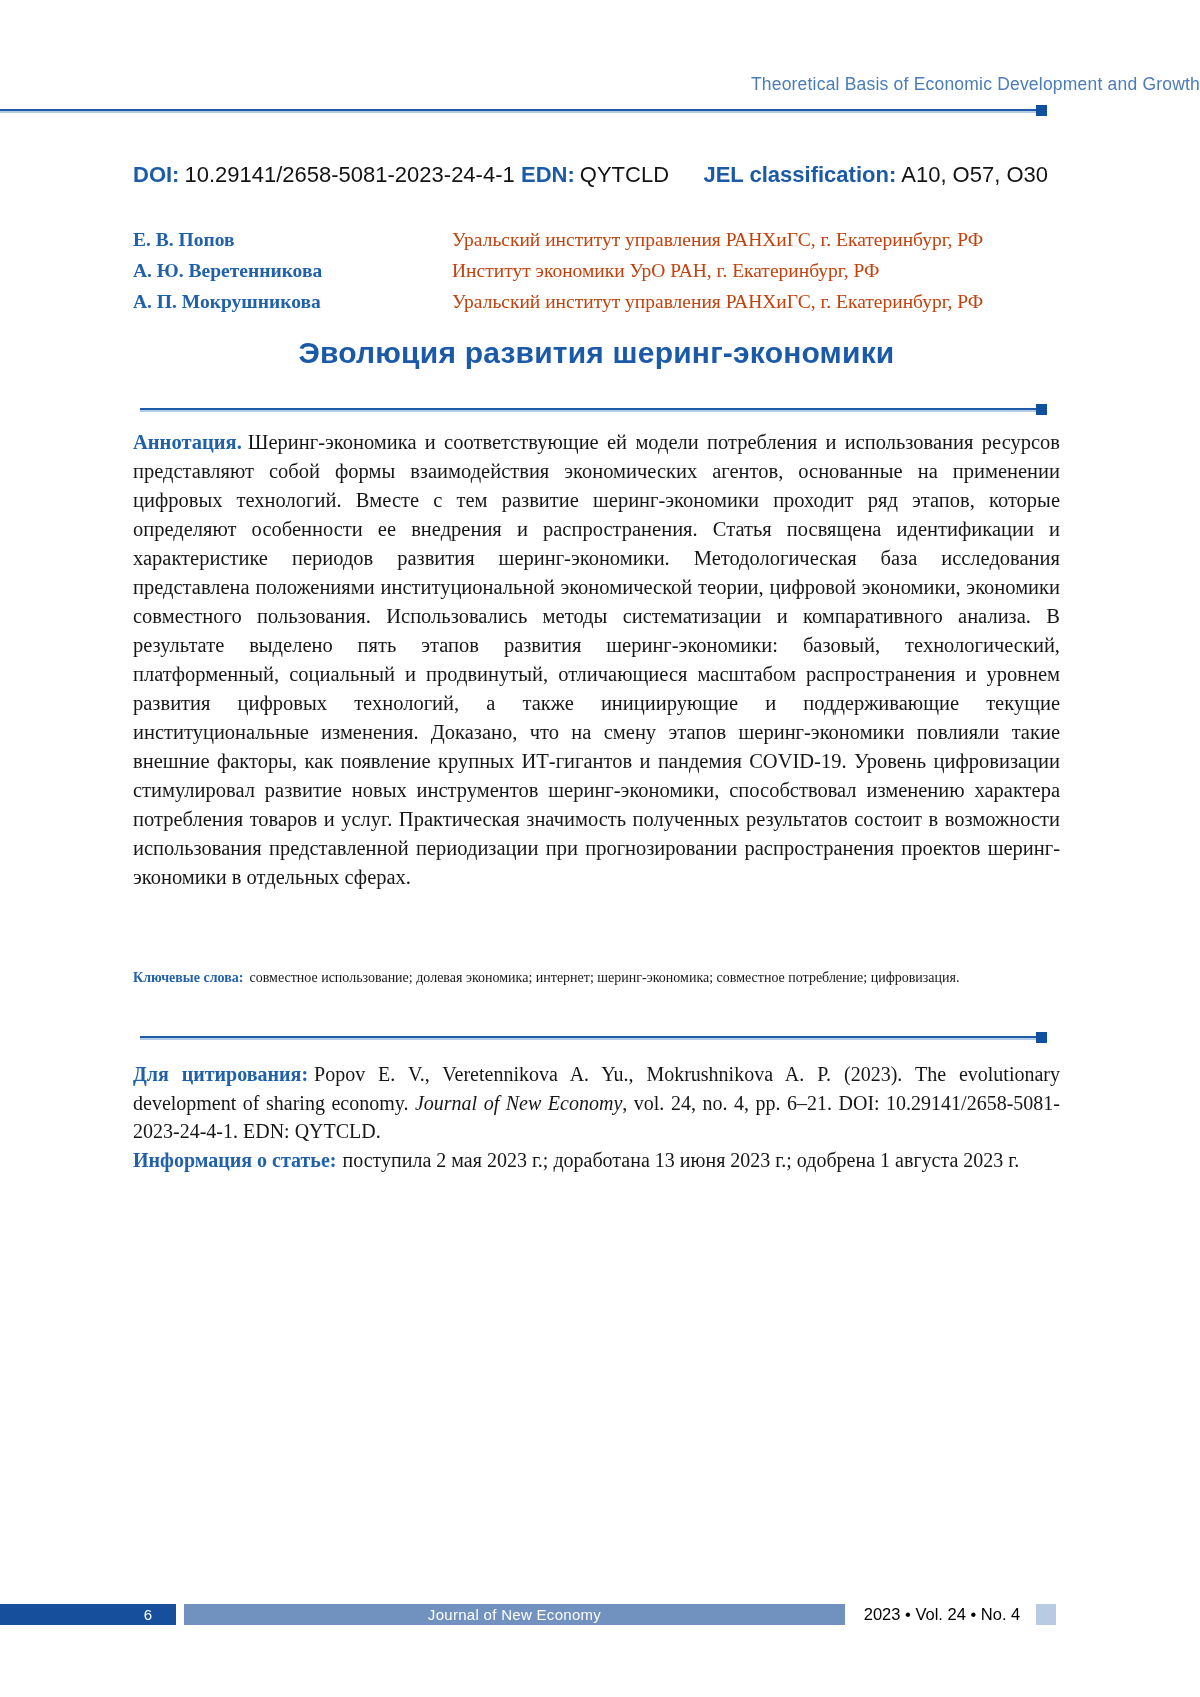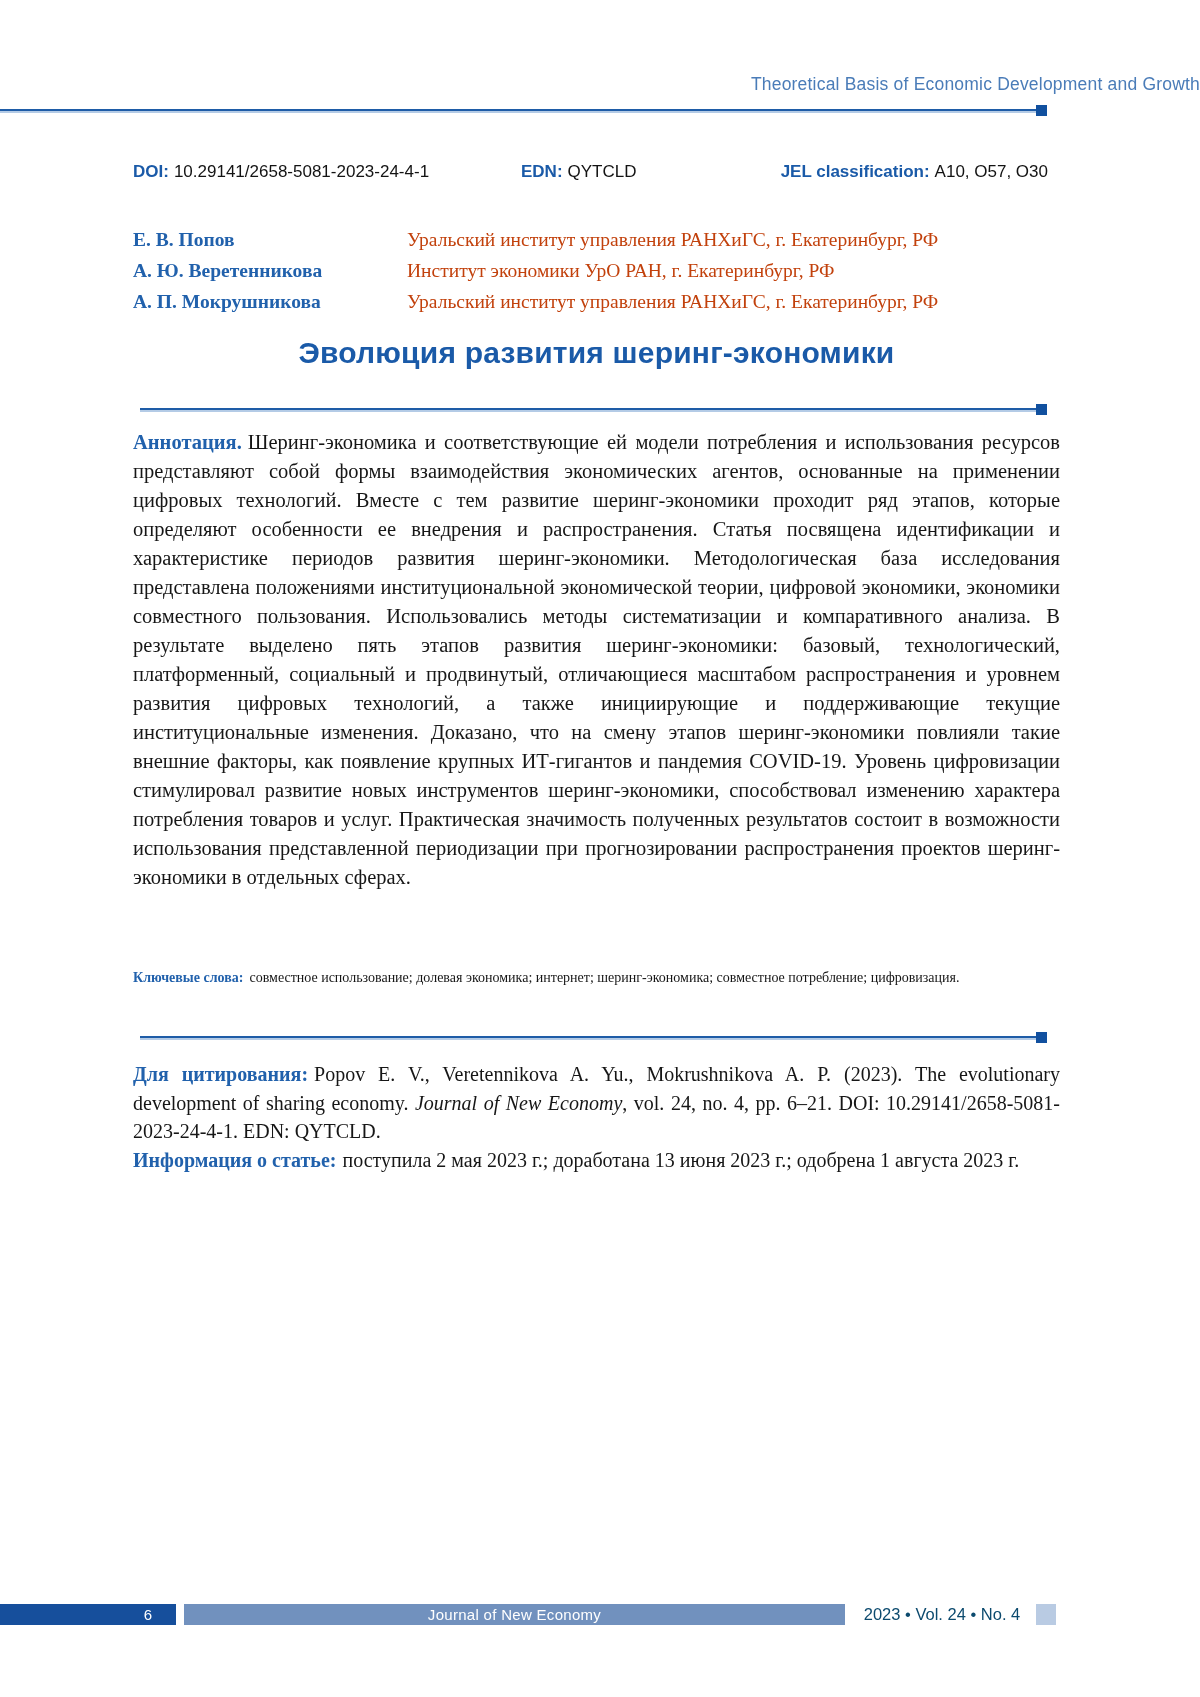--- a/index.html
+++ b/index.html
@@ -23,29 +23,29 @@
   .rule::after{
     content:'';position:absolute;right:-1px;top:-4px;
     width:11px;height:11px;background:#11509f;
   }
   .rule-top{top:109px;left:0;width:1046px;}
   .rule-title{top:408px;left:140px;width:906px;}
   .rule-keywords{top:1036px;left:140px;width:906px;}
   
   .meta-row{
     position:absolute;top:162px;left:133px;width:927px;height:22px;
-    font-family:"Liberation Sans", sans-serif;font-size:17px;color:#131313;
+    font-family:"Liberation Sans", sans-serif;font-size:22px;color:#131313;
   }
   .meta-doi{position:absolute;left:0;top:0;}
   .meta-edn{position:absolute;left:388px;top:0;}
   .meta-jel{position:absolute;right:12px;top:0;}
   .meta-label{color:#1a5aa8;font-weight:bold;margin-right:5px;}
   
   .authors{position:absolute;top:224px;left:133px;width:940px;font-size:19.5px;}
-  .author-row{display:flex;line-height:31px;}
+  .author-row{display:flex;line-height:31px;gap:45px;}
   .author-name{width:235px;flex:0 0 235px;font-weight:bold;color:#2161ac;}
   .author-aff{color:#c2410c;margin-left:39px;}
   
   .article-title{
     position:absolute;top:336px;left:133px;width:927px;
     text-align:center;
     font-family:"Liberation Sans", sans-serif;
     font-size:30px;font-weight:bold;color:#1a5aa8;letter-spacing:.2px;
   }
   
@@ -76,21 +76,21 @@
     text-align:right;box-sizing:border-box;padding-right:24px;
     font-size:15px;line-height:21px;
   }
   .footer-journal{
     position:absolute;left:184px;top:0;width:661px;height:21px;
     background:#7191be;color:#ffffff;text-align:center;
     font-size:15px;line-height:21px;letter-spacing:.3px;
   }
   .footer-issue{
     position:absolute;left:856px;top:0;width:172px;height:21px;
-    color:#0c4a6e;font-size:16.5px;line-height:21px;text-align:center;white-space:nowrap;
+    color:#000000;font-size:16.5px;line-height:21px;text-align:center;white-space:nowrap;
   }
   .footer-square{
     position:absolute;left:1036px;top:0;width:20px;height:21px;
     background:#b9cbe3;
   }
 </style>
 </head>
 <body>
 
 <div class="page">

